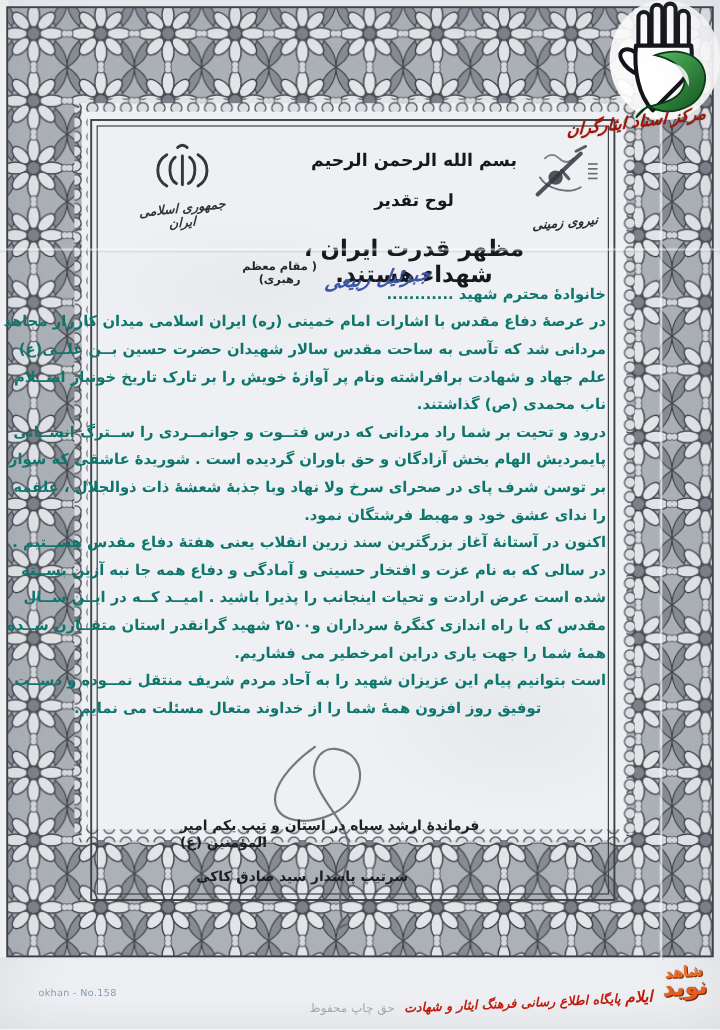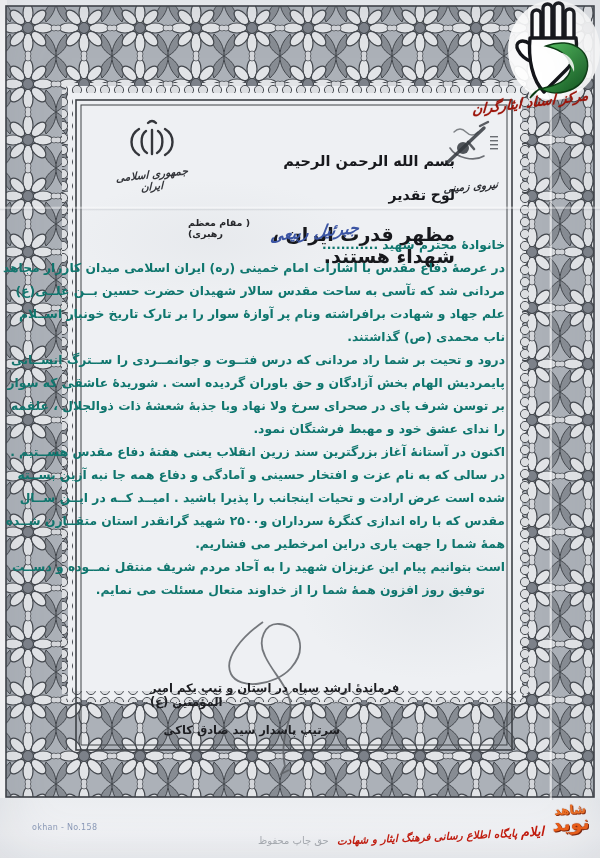--- a/index.html
+++ b/index.html
@@ -21,39 +21,39 @@
     background:radial-gradient(closest-side, rgba(170,176,186,.10), transparent); }
   .b2 { left:300px; top:520px; width:260px; height:160px;
     background:radial-gradient(closest-side, rgba(170,176,186,.12), transparent); }
   
   .crease-v { position:absolute; left:549px; top:0; width:5px; height:800px;
     background:linear-gradient(90deg, transparent, rgba(255,255,255,.8) 40%, rgba(110,116,128,.22) 70%, transparent); }
   .crease-h { position:absolute; left:0; top:206px; width:600px; height:5px;
     background:linear-gradient(180deg, transparent, rgba(255,255,255,.55) 40%, rgba(110,116,128,.14) 70%, transparent); }
   svg.border-art { position:absolute; left:0; top:0; }
   
-  .hdr-center { position:absolute; left:235px; width:220px; color:#17181c;margin-top:27px; }
+  .hdr-center { position:absolute; left:235px; width:220px; text-align:center; color:#17181c; }
   .bismillah { top:126px; font-size:14.5px; font-weight:bold; }
   .cert-title { top:160px; font-size:14px; font-weight:bold; letter-spacing:1px; }
   .quote { top:196px; font-size:19px; font-weight:bold; }
-  .attribution { position:absolute; left:188px; top:217px; width:90px; text-align:left;
+  .attribution { position:absolute; left:188px; top:217px; width:90px; text-align:center;
     font-size:9.5px; font-weight:bold; color:#26272b; }
   .emblem-wrap { position:absolute; left:112px; top:118px; width:80px; text-align:center; }
   .emblem-cap { display:block; margin-top:2px; font-size:10.5px; font-style:italic; font-weight:bold;
     color:#33353a; transform:rotate(-6deg) skewX(-6deg); }
   .stamp-wrap { position:absolute; left:436px; top:118px; width:70px; text-align:center; }
   .stamp-cap { display:block; margin-top:4px; font-size:10.5px; font-style:italic; font-weight:bold;
     color:#292b30; transform:rotate(-5deg) skewX(-8deg); }
   
   .flow { position:absolute; left:88px; top:234px; width:417px; color:#0f766e; }
   .ln { height:23px; line-height:23px; font-size:12.3px; font-weight:bold; white-space:nowrap;
     text-align:justify; text-align-last:justify; }
   .ln.short { text-align:center; text-align-last:right; }
   .ln.salutation { text-align:right; text-align-last:right; }
-  .ln.closing { text-align:left; text-align-last:right; padding-right:20px; }
+  .ln.closing { text-align:left; text-align-last:right; padding-right:54px; }
   .handwriting { position:absolute; left:245px; top:222px; width:140px; text-align:center;
     color:#3c55a4; font-size:16px; font-style:italic; font-weight:bold;
     transform:rotate(-5deg) skewX(-14deg); letter-spacing:1px; }
   
   .sig-role { position:absolute; left:150px; top:681px; width:250px; text-align:left;
     font-size:11.5px; font-weight:bold; color:#1d1e22; }
   .sig-name { position:absolute; left:130px; top:723px; width:210px; text-align:right;
     font-size:11.5px; font-weight:bold; color:#1d1e22; }
   svg.flourish { position:absolute; left:205px; top:608px; }
   
@@ -175,21 +175,21 @@
     </svg>
     <span class="stamp-cap">نیروی زمینی</span>
   </div>
 
   <div class="handwriting">جبرئیل ربیعی</div>
 
   <div class="flow">
     <div class="ln salutation">خانوادهٔ محترم شهید ............</div>
     <div class="ln">در عرصهٔ دفاع مقدس با اشارات امام خمینی (ره) ایران اسلامی میدان کارزار مجاهد</div>
     <div class="ln">مردانی شد که تآسی به ساحت مقدس سالار شهیدان حضرت حسین بــن علــی(ع)</div>
-    <div class="ln">علم جهاد و شهادت برافراشته ونام پر آوازهٔ سوار را بر تارک تاریخ خونبار اســلام</div>
+    <div class="ln">علم جهاد و شهادت برافراشته ونام پر آوازهٔ خویش را بر تارک تاریخ خونبار اســلام</div>
     <div class="ln short">ناب محمدی (ص) گذاشتند.</div>
     <div class="ln">درود و تحیت بر شما راد مردانی که درس فتــوت و جوانمــردی را ســترگ انســانی</div>
     <div class="ln">پایمردیش الهام بخش آزادگان و حق باوران گردیده است . شوریدهٔ عاشقی که سوار</div>
     <div class="ln">بر توسن شرف پای در صحرای سرخ ولا نهاد وبا جذبهٔ شعشهٔ ذات ذوالجلال ، علقمه</div>
     <div class="ln short">را ندای عشق خود و مهبط فرشتگان نمود.</div>
     <div class="ln">اکنون در آستانهٔ آغاز بزرگترین سند زرین انقلاب یعنی هفتهٔ دفاع مقدس هســتیم .</div>
     <div class="ln">در سالی که به نام عزت و افتخار حسینی و آمادگی و دفاع همه جا نبه آزین بســته</div>
     <div class="ln">شده است عرض ارادت و تحیات اینجانب را پذیرا باشید . امیــد کــه در ایــن ســال</div>
     <div class="ln">مقدس که با راه اندازی کنگرهٔ سرداران و۲۵۰۰ شهید گرانقدر استان متقــارن شــده</div>
     <div class="ln short">همهٔ شما را جهت یاری دراین امرخطیر می فشاریم.</div>

